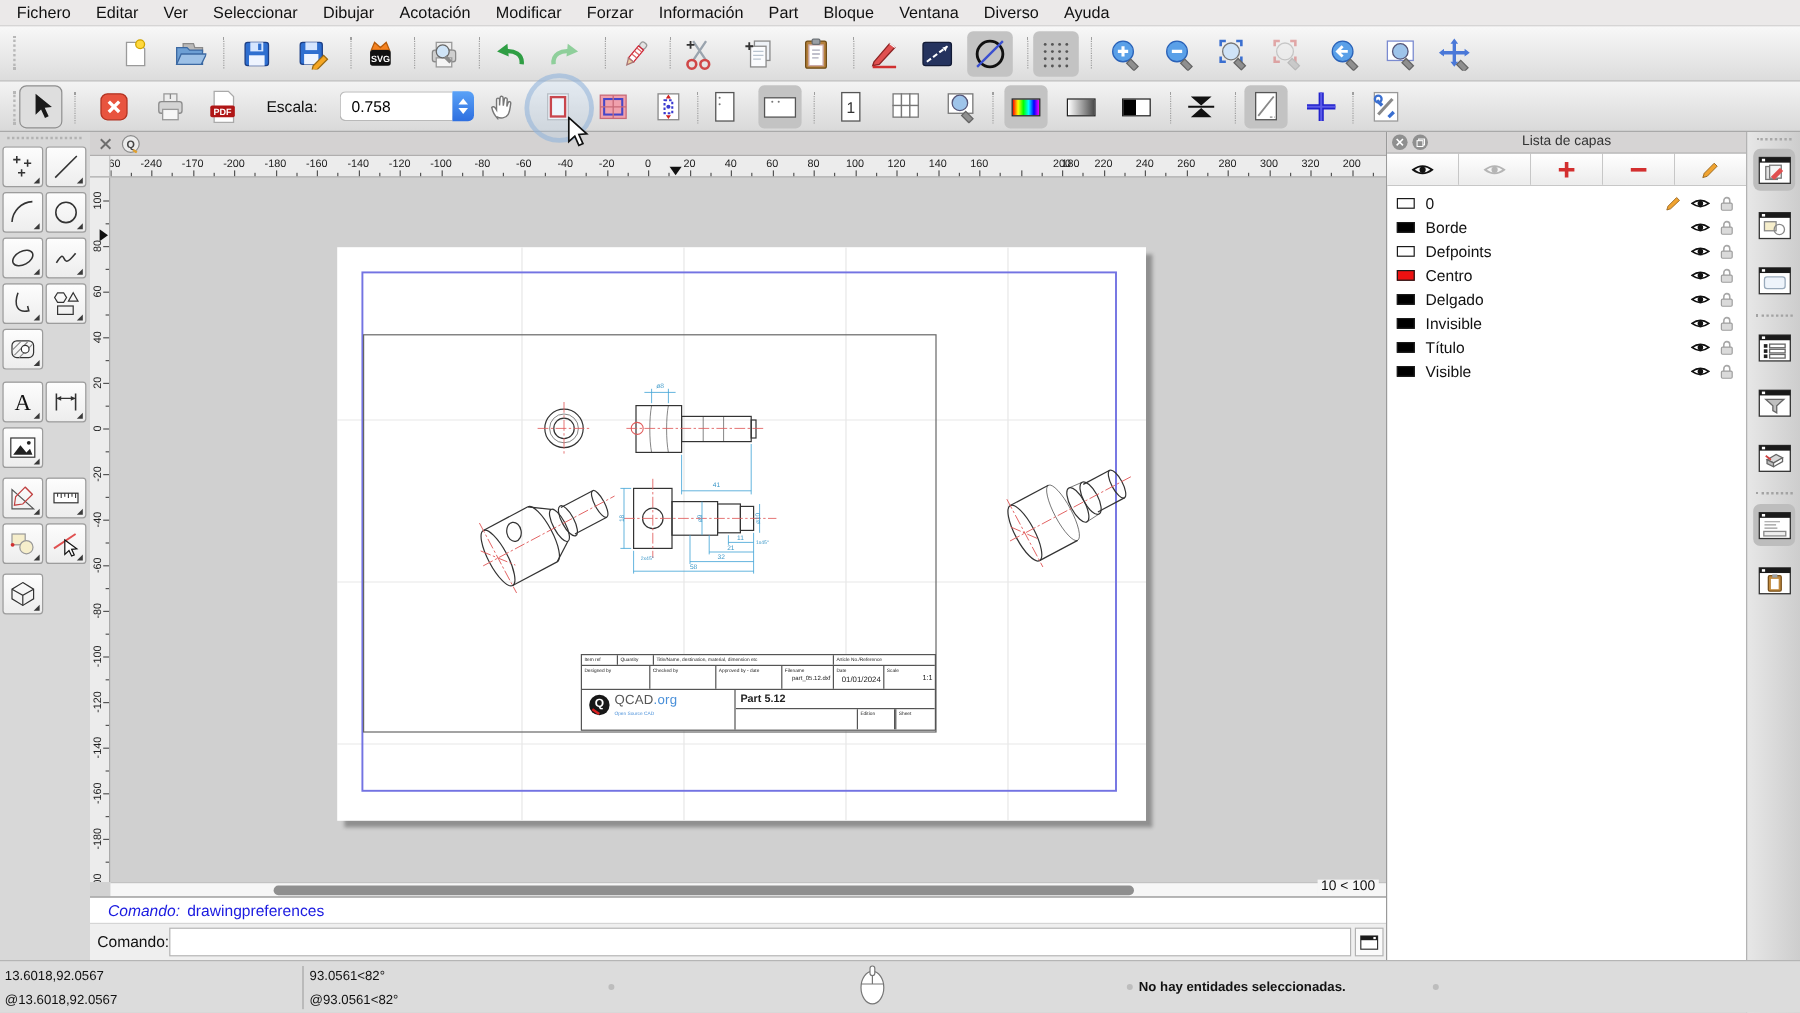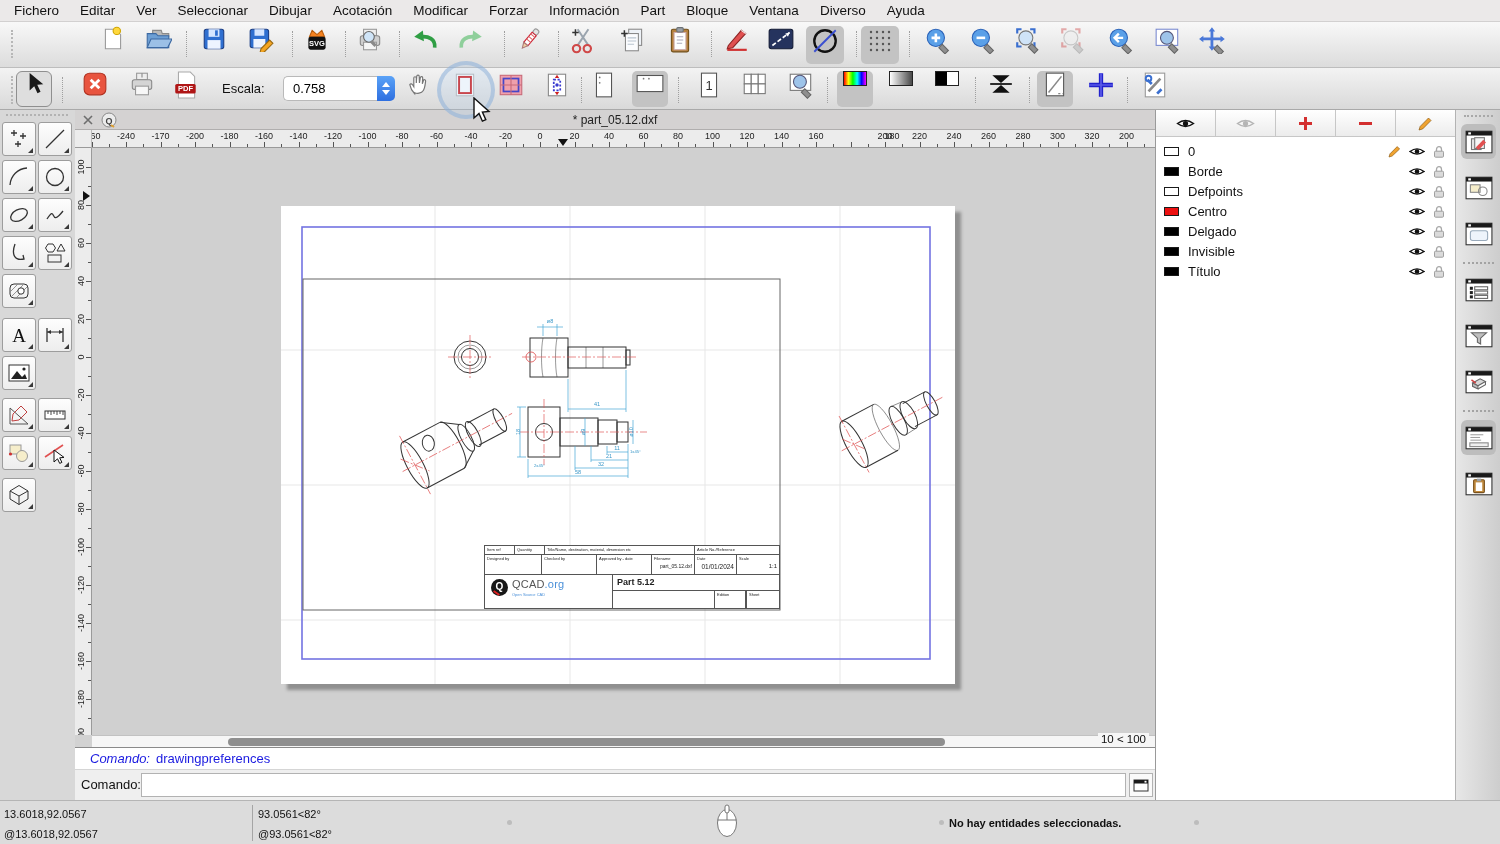--- a/index.html
+++ b/index.html
@@ -5,21 +5,21 @@
 *{margin:0;padding:0;box-sizing:border-box}
 html,body{width:1500px;height:844px}
 body{position:relative;font-family:"Liberation Sans",sans-serif;background:#d2d2d2;overflow:hidden;color:#111}
 svg{display:block}
 
 #menubar{position:absolute;left:0;top:0;width:1500px;height:22px;background:#ebe9e9;border-bottom:1px solid #d2d0d0;display:flex;align-items:center;padding-left:14px;gap:21px;font-size:13.5px}
 .mi{white-space:nowrap;cursor:default}
 
 #tb1{position:absolute;left:0;top:22px;width:1500px;height:46px;background:linear-gradient(#f8f8f8,#dcdcdc);border-bottom:1px solid #bdbdbd}
 #tb2{position:absolute;left:0;top:68px;width:1500px;height:42px;background:linear-gradient(#f3f3f3,#d9d9d9);border-bottom:1px solid #a9a9a9}
-.tbtn{position:absolute;top:4px;width:38px;height:38px;display:flex;justify-content:center}
+.tbtn{position:absolute;top:4px;width:38px;height:38px;display:flex;align-items:center;justify-content:center}
 #tb2 .tbtn{top:3px;width:36px;height:36px}
 .pressed{background:#c3c3c3;border-radius:5px}
 .disabled{opacity:.45}
 .outlined{border:1px solid #8f8f8f;border-radius:6px;background:#dedede}
 .dsep{position:absolute;top:9px;height:26px;border-left:1px dotted #9f9f9f}
 .hdl{position:absolute;left:11px;top:8px;height:28px;border-left:2px dotted #b7b7b7}
 .lbl{position:absolute;font-size:13px;color:#111}
 
 #spin{position:absolute;left:283px;top:8px;width:112px;height:25px}
 #spin input{position:absolute;left:0;top:0;width:94px;height:25px;border:1px solid #b9b9b9;border-right:none;border-radius:5px 0 0 5px;padding-left:9px;font-size:13px;font-family:"Liberation Sans",sans-serif;background:#fff}
@@ -597,21 +597,20 @@
 
 <div id="tabbar">
   <svg style="position:absolute;left:8px;top:5px" width="10" height="10" viewBox="0 0 10 10">
       <path d="M1 1l8 8M9 1L1 9" stroke="#6e6e6e" stroke-width="1.6"></path>
     </svg>
   <svg style="position:absolute;left:26px;top:2px" width="16" height="16" viewBox="0 0 16 16">
       <circle cx="8" cy="8" r="7" fill="#ececec" stroke="#8a8a8a"></circle>
       <text x="8" y="11.5" text-anchor="middle" font-size="9" font-weight="bold" fill="#444">Q</text>
       <path d="M10 13l3 2" stroke="#e0a030" stroke-width="2"></path>
     </svg>
-  <div id="tabtitle">* part_05.12.dxf</div>
 </div>
 
 <div id="rcorner"></div>
 <div id="hruler">
     <div id="hmark"></div>
     <div class="hT" style="left: -0.5px;"></div>
     <div class="hT m" style="left: 16.75px;"></div>
     <span class="hL" style="left: -0.5px;">-260</span>
     <div class="hT" style="left: 34px;"></div>
     <div class="hT m" style="left: 51.25px;"></div>
@@ -931,20 +930,34 @@
     </div>
   </div>
 </div>
 
 <div id="hscroll">
   <div id="hthumb"></div>
   <span id="gridstat">10 &lt; 100</span>
 </div>
 
 <div id="rpanel">
+  <div id="rtitle">
+    <div class="circbtn" style="left:4px">
+        <svg width="7" height="7" viewBox="0 0 8 8">
+          <path d="M1 1l6 6M7 1L1 7" stroke="#fff" stroke-width="1.5"></path>
+        </svg>
+      </div>
+    <div class="circbtn" style="left:21px">
+        <svg width="8" height="8" viewBox="0 0 9 9">
+          <rect x="2.5" y="1" width="5.5" height="5.5" fill="none" stroke="#fff"></rect>
+          <rect x="1" y="2.5" width="5.5" height="5.5" fill="#8f8f8f" stroke="#fff"></rect>
+        </svg>
+      </div>
+    <span>Lista de capas</span>
+  </div>
   <div id="rtools">
     <div class="rtb">
         <svg width="19" height="13" viewBox="0 0 19 13">
           <path d="M1.5 6.5Q9.5 .5 17.5 6.5 9.5 12.5 1.5 6.5Z" fill="none" stroke="#111" stroke-width="1.5"></path>
           <circle cx="9.5" cy="6.5" r="2.6" fill="#111"></circle>
         </svg>
       </div>
     <div class="rtb">
         <svg width="19" height="13" viewBox="0 0 19 13">
           <path d="M1.5 6.5Q9.5 .5 17.5 6.5 9.5 12.5 1.5 6.5Z" fill="none" stroke="#b5b5b5" stroke-width="1.5"></path>
@@ -1051,20 +1064,34 @@
           </svg>
           <svg width="12" height="13" viewBox="0 0 12 13">
             <path d="M3.5 6.2V4.4a2.5 2.7 0 0 1 5 0v1.8" fill="none" stroke="#a8a8a8" stroke-width="1.3"></path>
             <rect x="1.5" y="6.2" width="9" height="6" rx="1" fill="#dadada" stroke="#9f9f9f"></rect>
           </svg>
         </span>
       </div>
       <div class="lrow">
         <span class="sw" style="background:#000000"></span>
         <span class="lname">Título</span>
+        <span class="rowicons">
+          <svg width="16" height="11" viewBox="0 0 16 11">
+            <path d="M1 5.5Q8 .3 15 5.5 8 10.7 1 5.5Z" fill="none" stroke="#111" stroke-width="1.4"></path>
+            <circle cx="8" cy="5.5" r="2.3" fill="#111"></circle>
+          </svg>
+          <svg width="12" height="13" viewBox="0 0 12 13">
+            <path d="M3.5 6.2V4.4a2.5 2.7 0 0 1 5 0v1.8" fill="none" stroke="#a8a8a8" stroke-width="1.3"></path>
+            <rect x="1.5" y="6.2" width="9" height="6" rx="1" fill="#dadada" stroke="#9f9f9f"></rect>
+          </svg>
+        </span>
+      </div>
+      <div class="lrow">
+        <span class="sw" style="background:#000000"></span>
+        <span class="lname">Visible</span>
         <span class="rowicons">
           <svg width="16" height="11" viewBox="0 0 16 11">
             <path d="M1 5.5Q8 .3 15 5.5 8 10.7 1 5.5Z" fill="none" stroke="#111" stroke-width="1.4"></path>
             <circle cx="8" cy="5.5" r="2.3" fill="#111"></circle>
           </svg>
           <svg width="12" height="13" viewBox="0 0 12 13">
             <path d="M3.5 6.2V4.4a2.5 2.7 0 0 1 5 0v1.8" fill="none" stroke="#a8a8a8" stroke-width="1.3"></path>
             <rect x="1.5" y="6.2" width="9" height="6" rx="1" fill="#dadada" stroke="#9f9f9f"></rect>
           </svg>
         </span>

